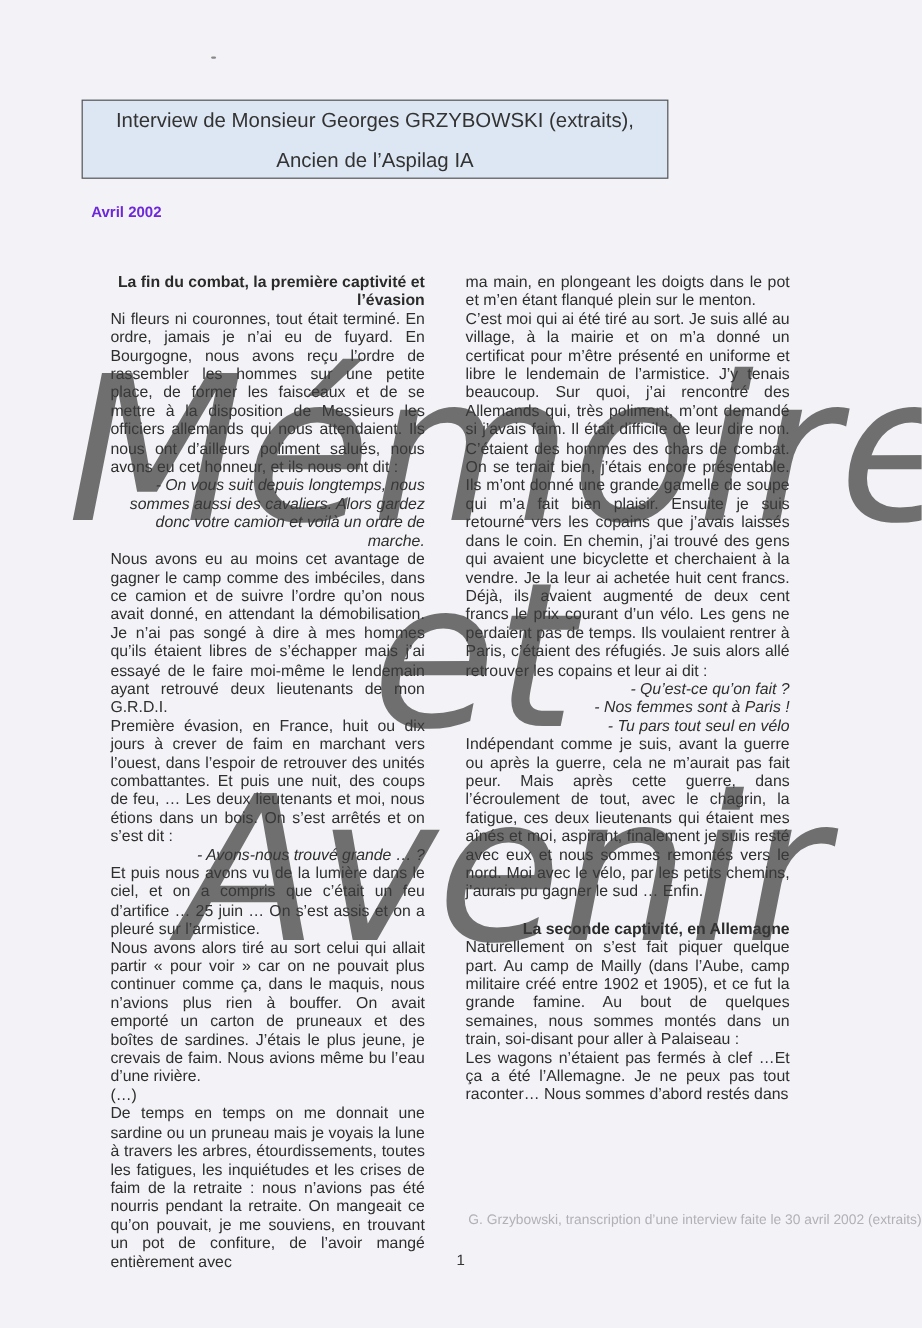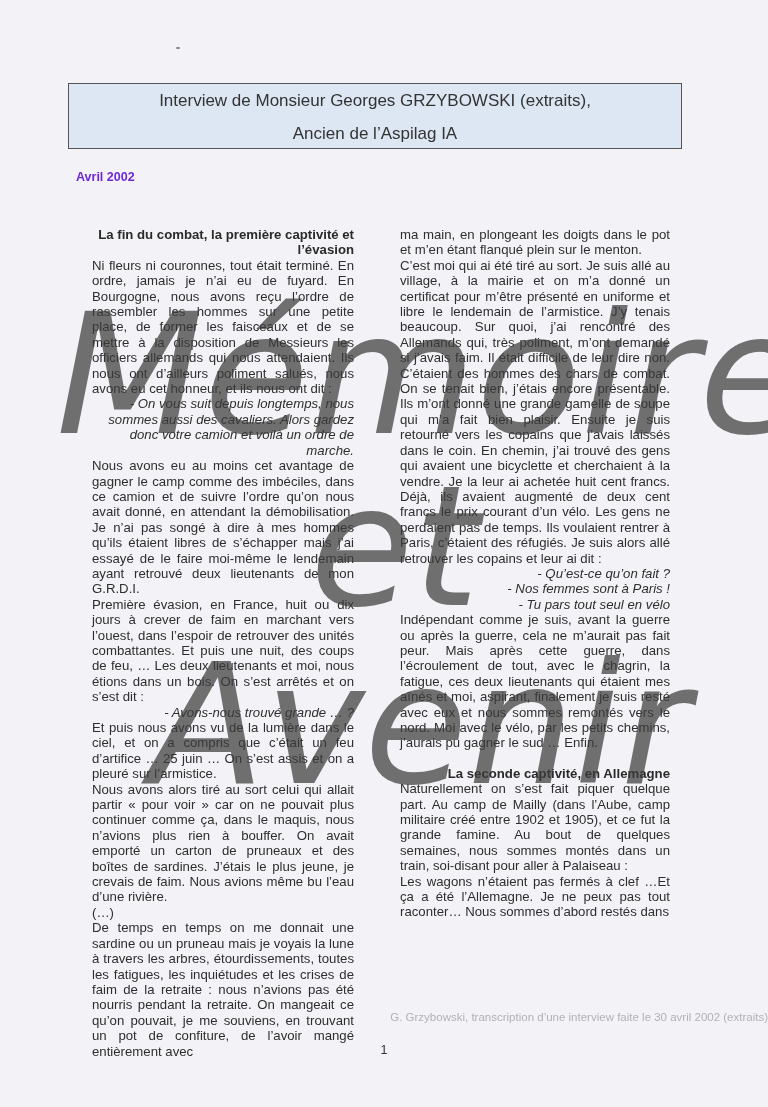--- a/index.html
+++ b/index.html
@@ -10,42 +10,42 @@
       overflow: hidden;
       font-family: "Liberation Sans", sans-serif;
       color: #2b2b2b;
     }
     .speck {
       position: absolute; left: 176px; top: 47px;
       width: 4px; height: 2px; background: #888; border-radius: 1px;
     }
     .title-box {
       position: absolute; left: 68px; top: 83px;
-      width: 614px; height: 66px;
+      width: 489px; height: 66px;
       background: #dde7f3;
       border: 1px solid #555;
       box-sizing: border-box;
       text-align: center;
       font-size: 17px;
       color: #333;
     }
     .title-box .l1 { position: absolute; left: 0; right: 0; top: 7px; }
     .title-box .l2 { position: absolute; left: 0; right: 0; top: 40px; }
     .date {
       position: absolute; left: 76px; top: 170px;
       font-size: 12.5px; font-weight: bold; color: #6d28d9;
     }
     .col {
       position: absolute; top: 227px;
       font-size: 13.2px; line-height: 15.4px;
       text-align: justify;
       color: #2e2e2e;
     }
     .col.left { left: 92px; width: 262px; }
-    .col.right { left: 400px; width: 270px; }
+    .col.right { left: 388px; width: 270px; }
     .col p { margin: 0; }
     .col h3 {
       margin: 0; font-size: 13.2px; line-height: 15.4px; font-weight: bold;
       text-align: right; color: #2a2a2a;
     }
     .col .quote { font-style: italic; text-align: right; }
     .col .spacer { height: 15px; }
     .footer {
       position: absolute; left: 0; right: 0; top: 1011px;
       text-align: right; font-size: 11.5px; color: #b0b0b6;

